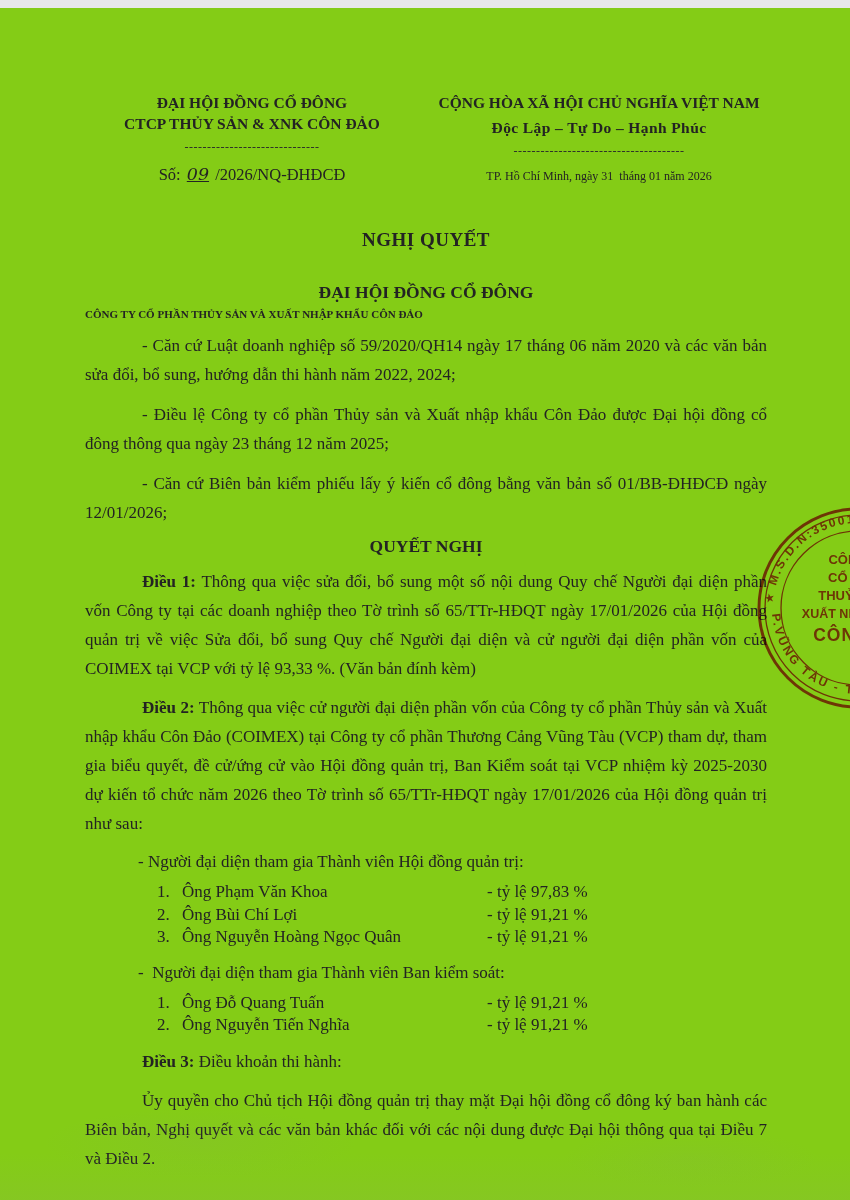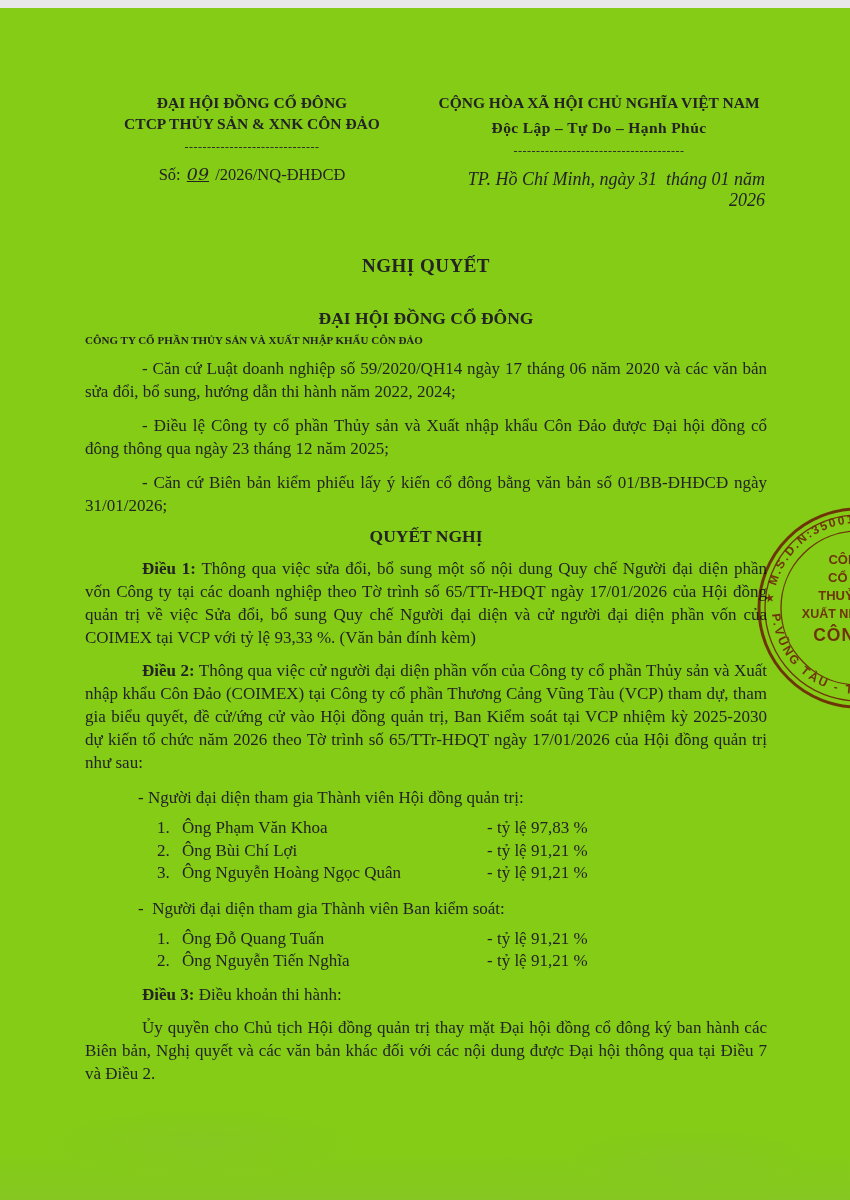--- a/index.html
+++ b/index.html
@@ -13,28 +13,28 @@
   
   .hdr{display:flex;}
   .hdr-col{text-align:center;}
   .hdr-left{width:334px;}
   .hdr-right{width:332px;margin-left:14px;}
   .hdr-line{font-weight:bold;font-size:15.5px;line-height:21px;}
   .hdr-line.motto{font-size:15.5px;letter-spacing:.4px;margin-top:4px;}
   .hdr-sep{font-size:12px;line-height:10px;letter-spacing:.5px;color:#2a2a2a;margin-top:8px;}
   .so-line{font-size:16.5px;margin-top:12px;}
   .hw{font-style:italic;font-family:"DejaVu Serif",serif;text-decoration:underline;font-size:17.5px;padding:0 2px;}
-  .date-line{font-style:italic;font-size:18px;margin-top:13px;text-align:right;}
+  .date-line{font-size:12px;margin-top:13px;}
   
   .doc-title{text-align:center;font-weight:bold;font-size:19px;margin-top:44px;letter-spacing:.5px;}
   .doc-sub1{text-align:center;font-weight:bold;font-size:17.5px;margin-top:31px;}
   .doc-sub2{text-align:left;font-weight:bold;font-size:11px;margin-top:5px;}
   
   p.cite, p.article, p.closing{
-    margin:10px 0 0 0;font-size:17px;line-height:23px;
+    margin:10px 0 0 0;font-size:17px;line-height:29px;
     text-align:justify;text-indent:57px;
   }
   p.cite{margin-top:11px;}
   .first-cite{margin-top:15px;}
   .lead{font-weight:bold;}
   .resolve-heading{text-align:center;font-weight:bold;font-size:17.5px;margin-top:9px;}
   .list-heading{font-size:17px;line-height:23px;margin:12px 0 0 53px;}
   .rep-list{margin:8px 0 0 72px;}
   .rep-row{display:flex;font-size:17px;line-height:22.5px;}
   .rep-no{width:25px;}
@@ -74,21 +74,21 @@
         <div class="date-line">TP. Hồ Chí Minh, ngày 31&nbsp; tháng 01 năm 2026</div>
       </div>
     </div>
 
     <div class="doc-title">NGHỊ QUYẾT</div>
     <div class="doc-sub1">ĐẠI HỘI ĐỒNG CỔ ĐÔNG</div>
     <div class="doc-sub2">CÔNG TY CỔ PHẦN THỦY SẢN VÀ XUẤT NHẬP KHẨU CÔN ĐẢO</div>
 
     <p class="cite first-cite">- Căn cứ Luật doanh nghiệp số 59/2020/QH14 ngày 17 tháng 06 năm 2020 và các văn bản sửa đổi, bổ sung, hướng dẫn thi hành năm 2022, 2024;</p>
     <p class="cite">- Điều lệ Công ty cổ phần Thủy sản và Xuất nhập khẩu Côn Đảo được Đại hội đồng cổ đông thông qua ngày 23 tháng 12 năm 2025;</p>
-    <p class="cite">- Căn cứ Biên bản kiểm phiếu lấy ý kiến cổ đông bằng văn bản số 01/BB-ĐHĐCĐ ngày 31/01/2026;</p>
+    <p class="cite">- Căn cứ Biên bản kiểm phiếu lấy ý kiến cổ đông bằng văn bản số 01/BB-ĐHĐCĐ ngày 12/01/2026;</p>
 
     <div class="resolve-heading">QUYẾT NGHỊ</div>
 
     <p class="article"><span class="lead">Điều 1:</span> <span>Thông qua việc sửa đổi, bổ sung một số nội dung Quy chế Người đại diện phần vốn Công ty tại các doanh nghiệp theo Tờ trình số 65/TTr-HĐQT ngày 17/01/2026 của Hội đồng quản trị về việc Sửa đổi, bổ sung Quy chế Người đại diện và cử người đại diện phần vốn của COIMEX tại VCP với tỷ lệ 93,33 %. (Văn bản đính kèm)</span></p>
 
     <p class="article"><span class="lead">Điều 2:</span> <span>Thông qua việc cử người đại diện phần vốn của Công ty cổ phần Thủy sản và Xuất nhập khẩu Côn Đảo (COIMEX) tại Công ty cổ phần Thương Cảng Vũng Tàu (VCP) tham dự, tham gia biểu quyết, đề cử/ứng cử vào Hội đồng quản trị, Ban Kiểm soát tại VCP nhiệm kỳ 2025-2030 dự kiến tổ chức năm 2026 theo Tờ trình số 65/TTr-HĐQT ngày 17/01/2026 của Hội đồng quản trị như sau:</span></p>
 
     <div class="list-heading">- Người đại diện tham gia Thành viên Hội đồng quản trị:</div>
     <div class="rep-list">
       <div class="rep-row">

